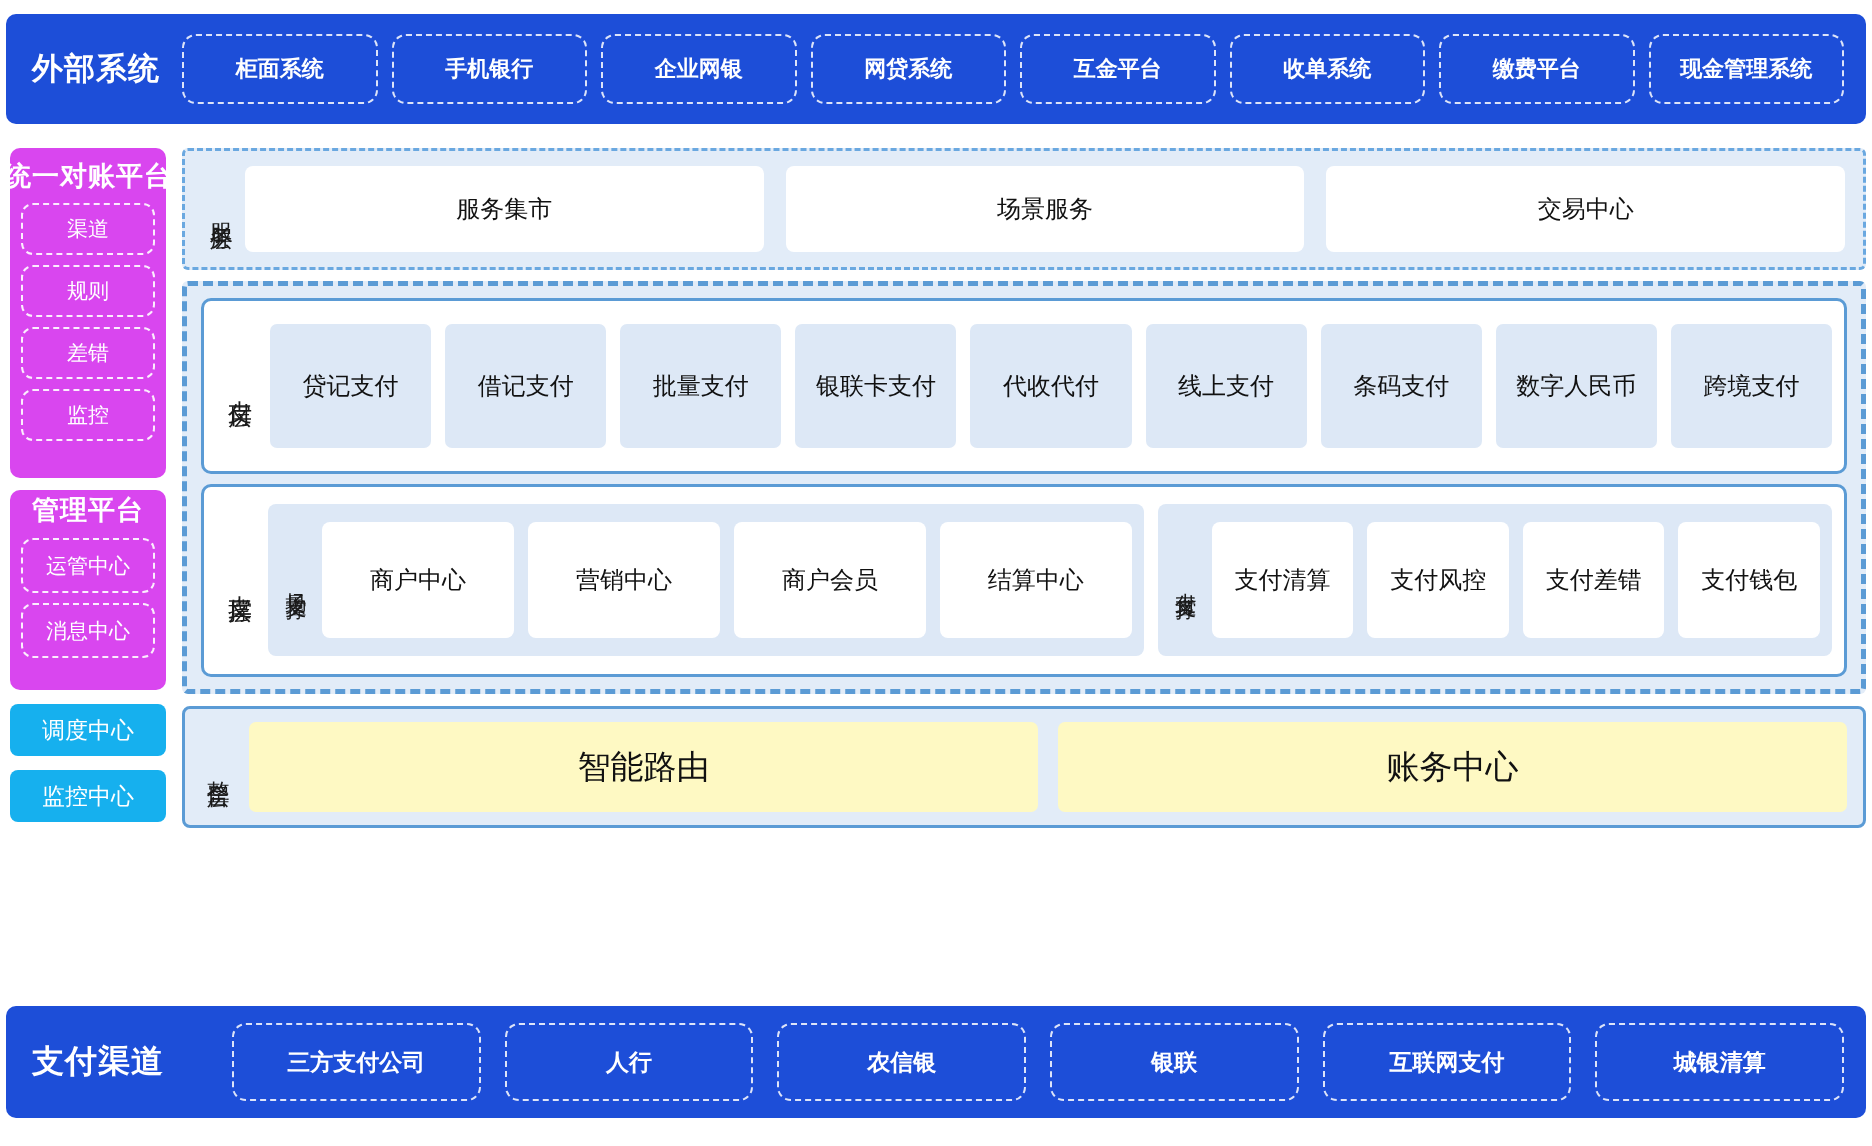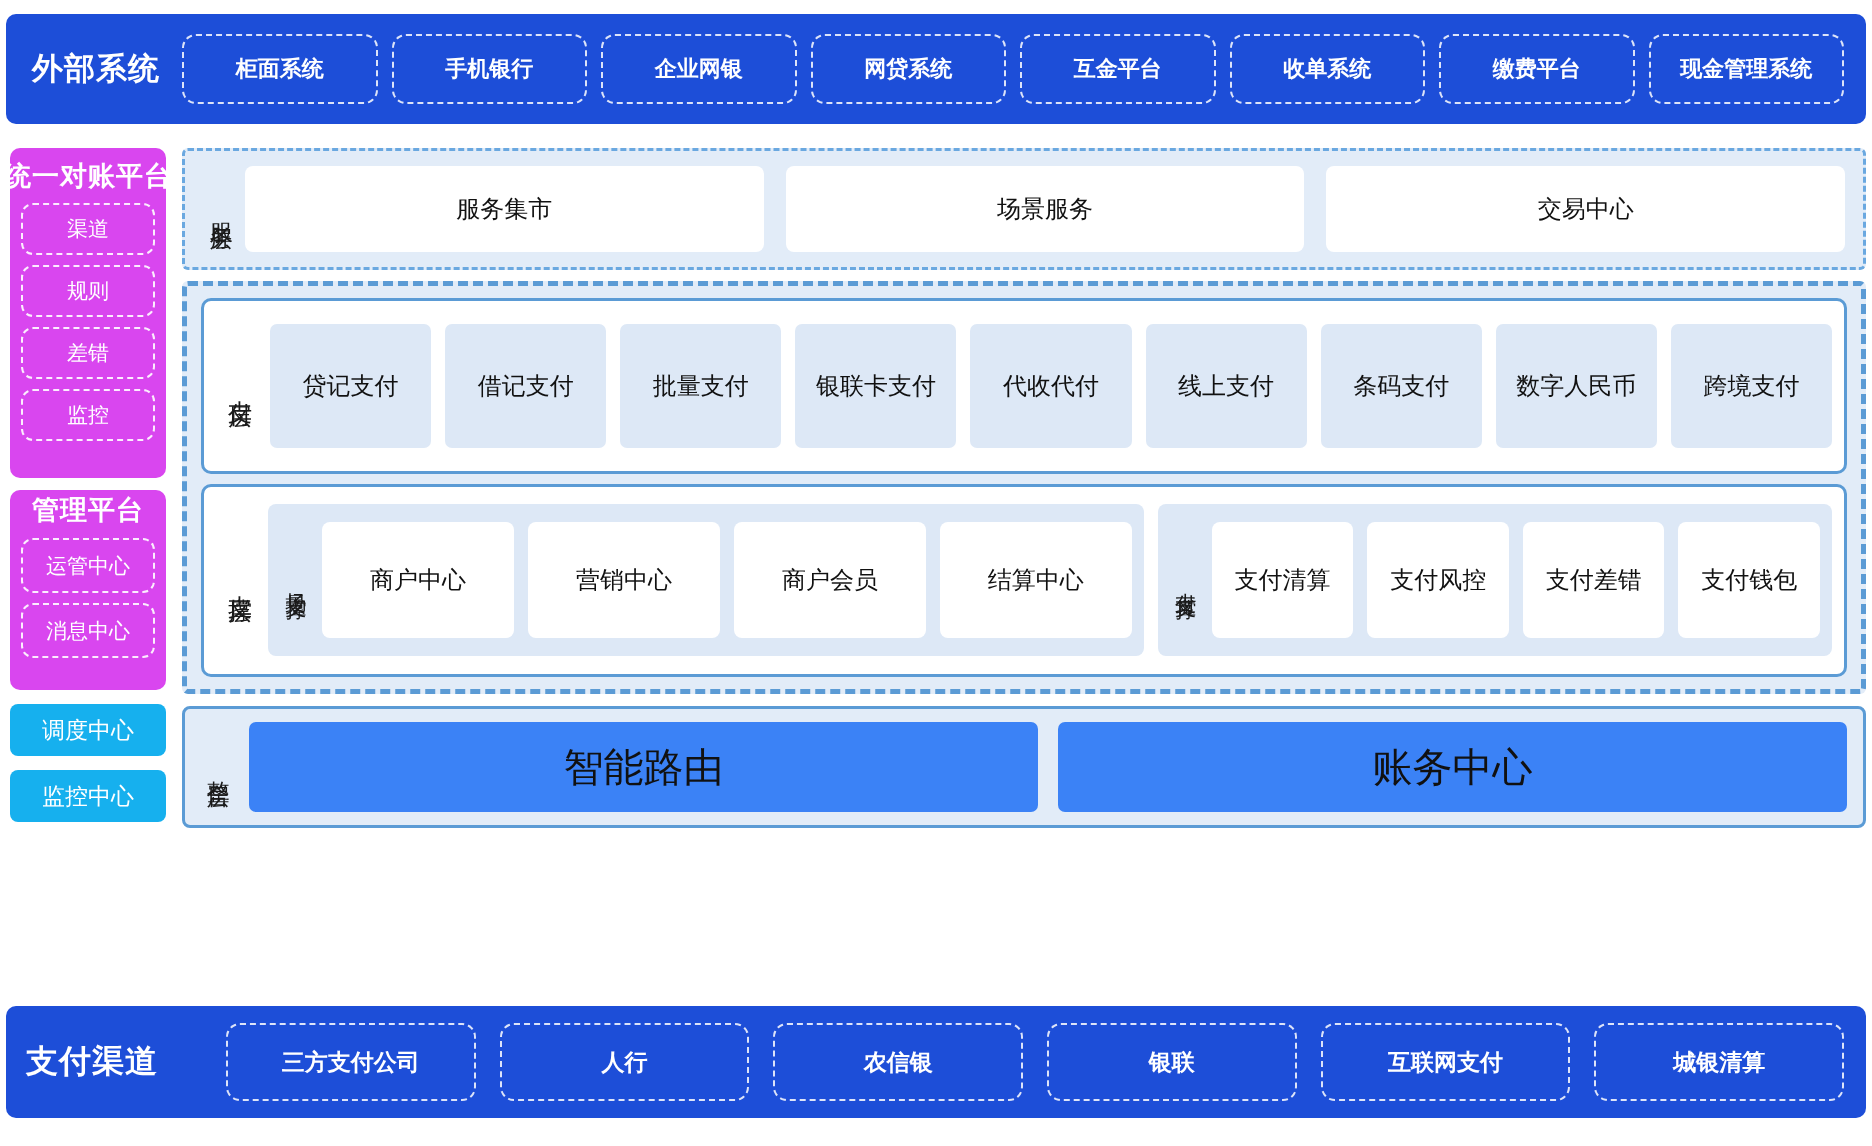--- a/index.html
+++ b/index.html
@@ -57,21 +57,21 @@
     left: 6px; top: 14px; width: 1860px; height: 110px;
     padding: 0 22px 0 26px;
   }
   #external-bar .bar-title { width: 150px; }
   #external-bar .bar-items { gap: 14px; height: 70px; }
   #external-bar .dash-chip { flex: 1 1 0; height: 70px; }
 
   
   #channel-bar {
     left: 6px; top: 1006px; width: 1860px; height: 112px;
-    padding: 0 22px 0 20px;
+    padding: 0 22px 0 26px;
   }
   #channel-bar .bar-title { width: 200px; font-size: 32px; }
   #channel-bar .bar-items { gap: 24px; height: 78px; }
   #channel-bar .dash-chip { flex: 1 1 0; height: 78px; font-size: 23px; }
 
   
   .side-card {
     position: absolute;
     background: #d946ef;
     border-radius: 10px;
@@ -227,24 +227,24 @@
     background: #e2ecf8;
     border: 3px solid #5b9bd5;
     border-radius: 8px;
     display: flex; align-items: center;
     padding: 0 16px 0 10px;
   }
   #integration-layer .vlabel { width: 48px; height: 100%; font-size: 23px; }
   .int-row { display: flex; flex: 1 1 auto; gap: 20px; height: 90px; padding-left: 6px; }
   .int-card {
     flex: 1 1 0;
-    background: #3b82f6;
+    background: #fef9c3;
     border-radius: 7px;
     display: flex; align-items: center; justify-content: center;
-    font-size: 40px; color: #111111; white-space: nowrap;
+    font-size: 33px; color: #111111; white-space: nowrap;
   }
 </style>
 </head>
 <body>
 
 <div id="root">
 
   <div class="blue-bar" id="external-bar">
     <div class="bar-title">外部系统</div>
     <div class="bar-items">

